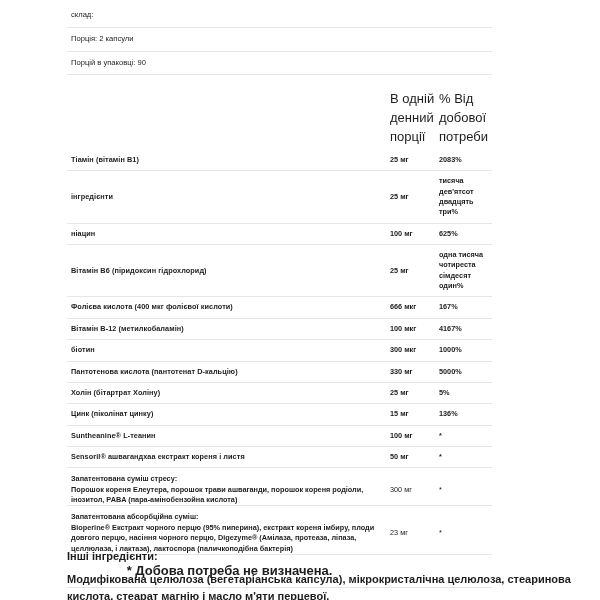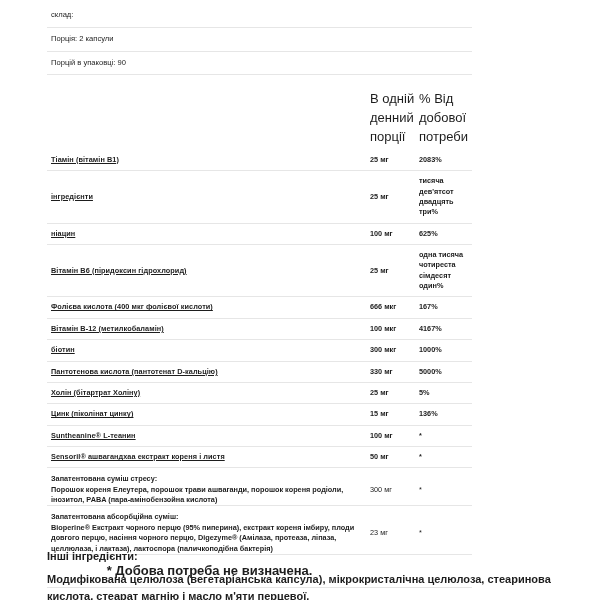--- a/index.html
+++ b/index.html
@@ -13,20 +13,21 @@
     height: 600px;
     font-family: "Liberation Sans", "DejaVu Sans", sans-serif;
     color: #1a1a1a;
     overflow: hidden;
   }
   .page {
     width: 575px;
     height: 600px;
     position: relative;
     box-sizing: border-box;
+    margin-left: 20px;
   }
   .facts-table {
     position: absolute;
     left: 47px;
     top: 4px;
     width: 419px;
     border-collapse: collapse;
     table-layout: fixed;
   }
   .facts-table td {
@@ -64,21 +65,20 @@
     padding-bottom: 3px;
   }
   tr.headrow td.col-name { border-bottom: none; }
 
   
   tr.nutrient td {
     font-weight: bold;
   }
   tr.nutrient td.col-name {
     letter-spacing: 0.01em;
-    text-decoration: underline;
   }
   
   tr.blend td.col-name .blend-title {
     display: block;
     font-weight: bold;
   }
   tr.blend td.col-name .blend-body {
     display: block;
     font-weight: bold;
   }

